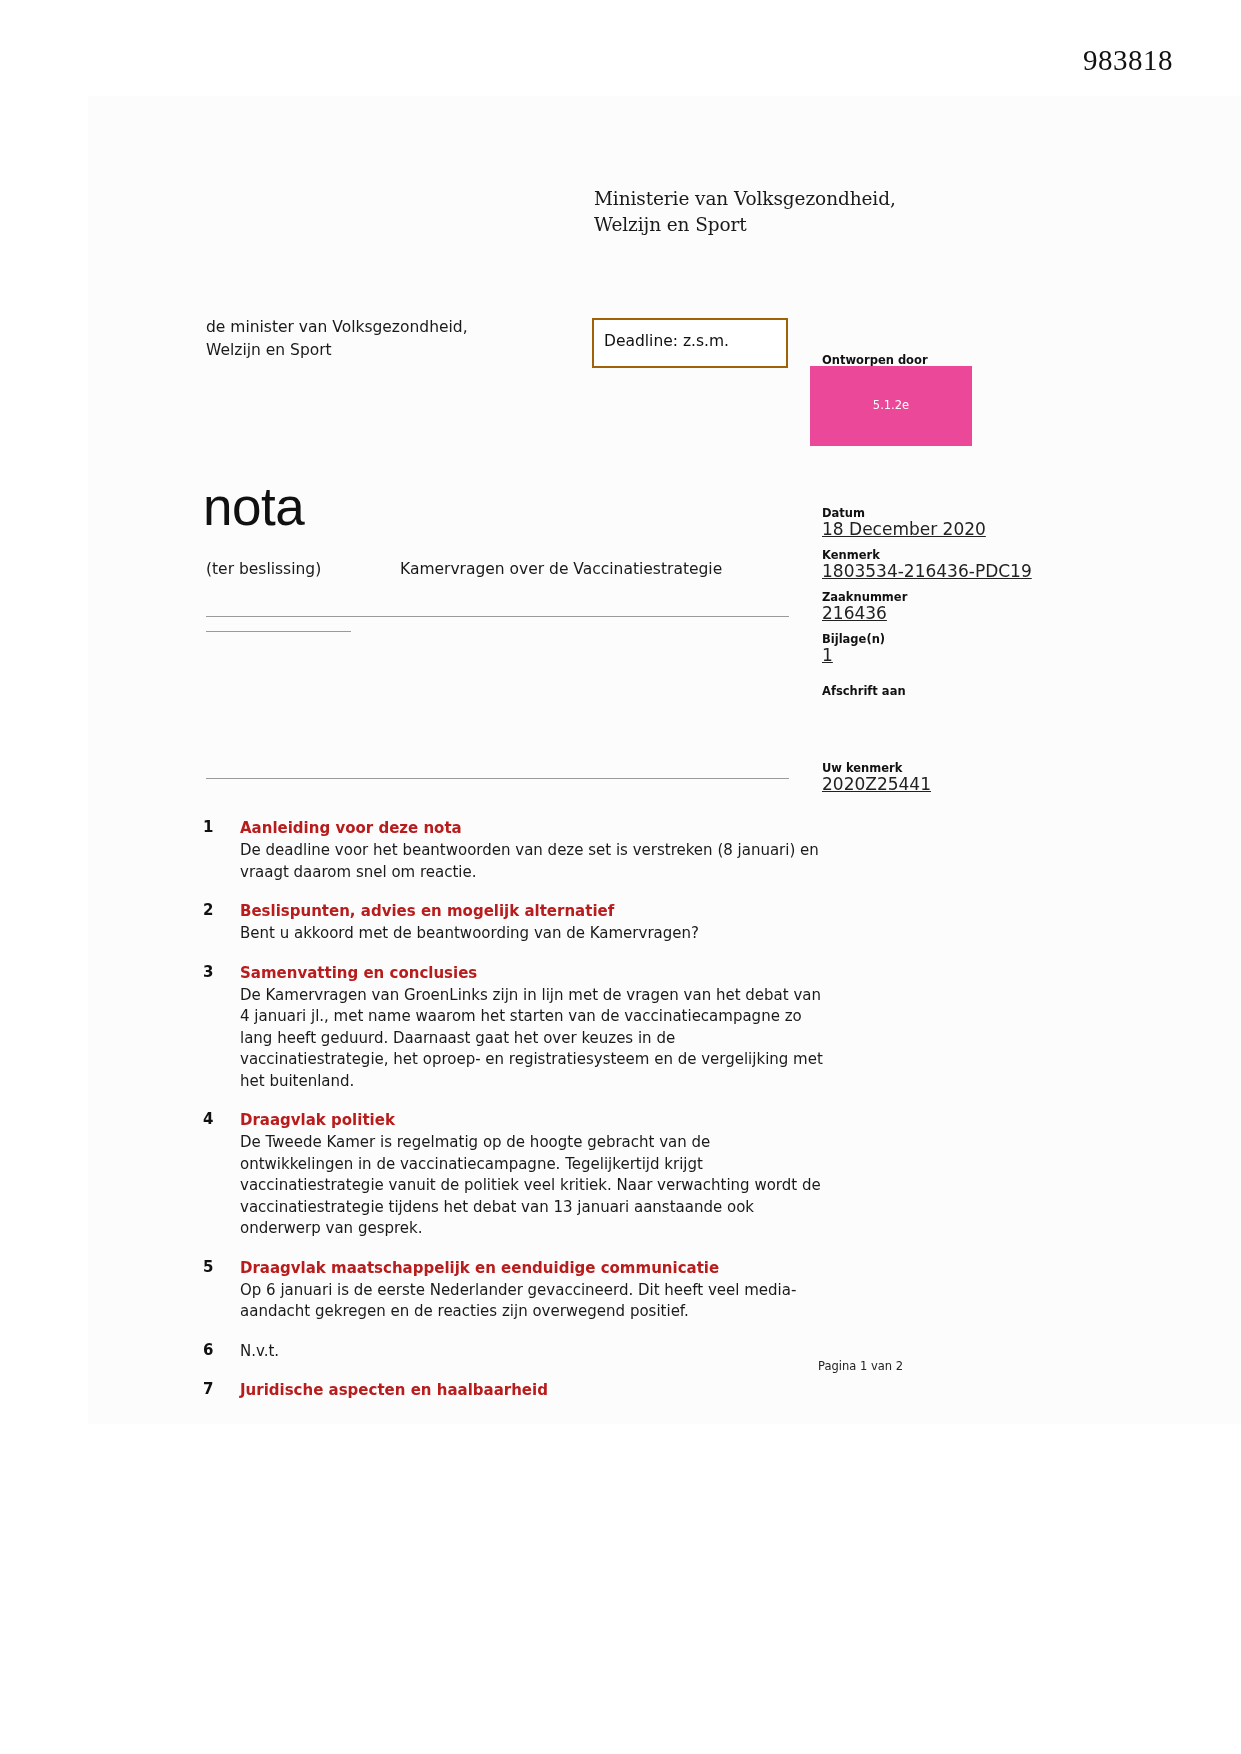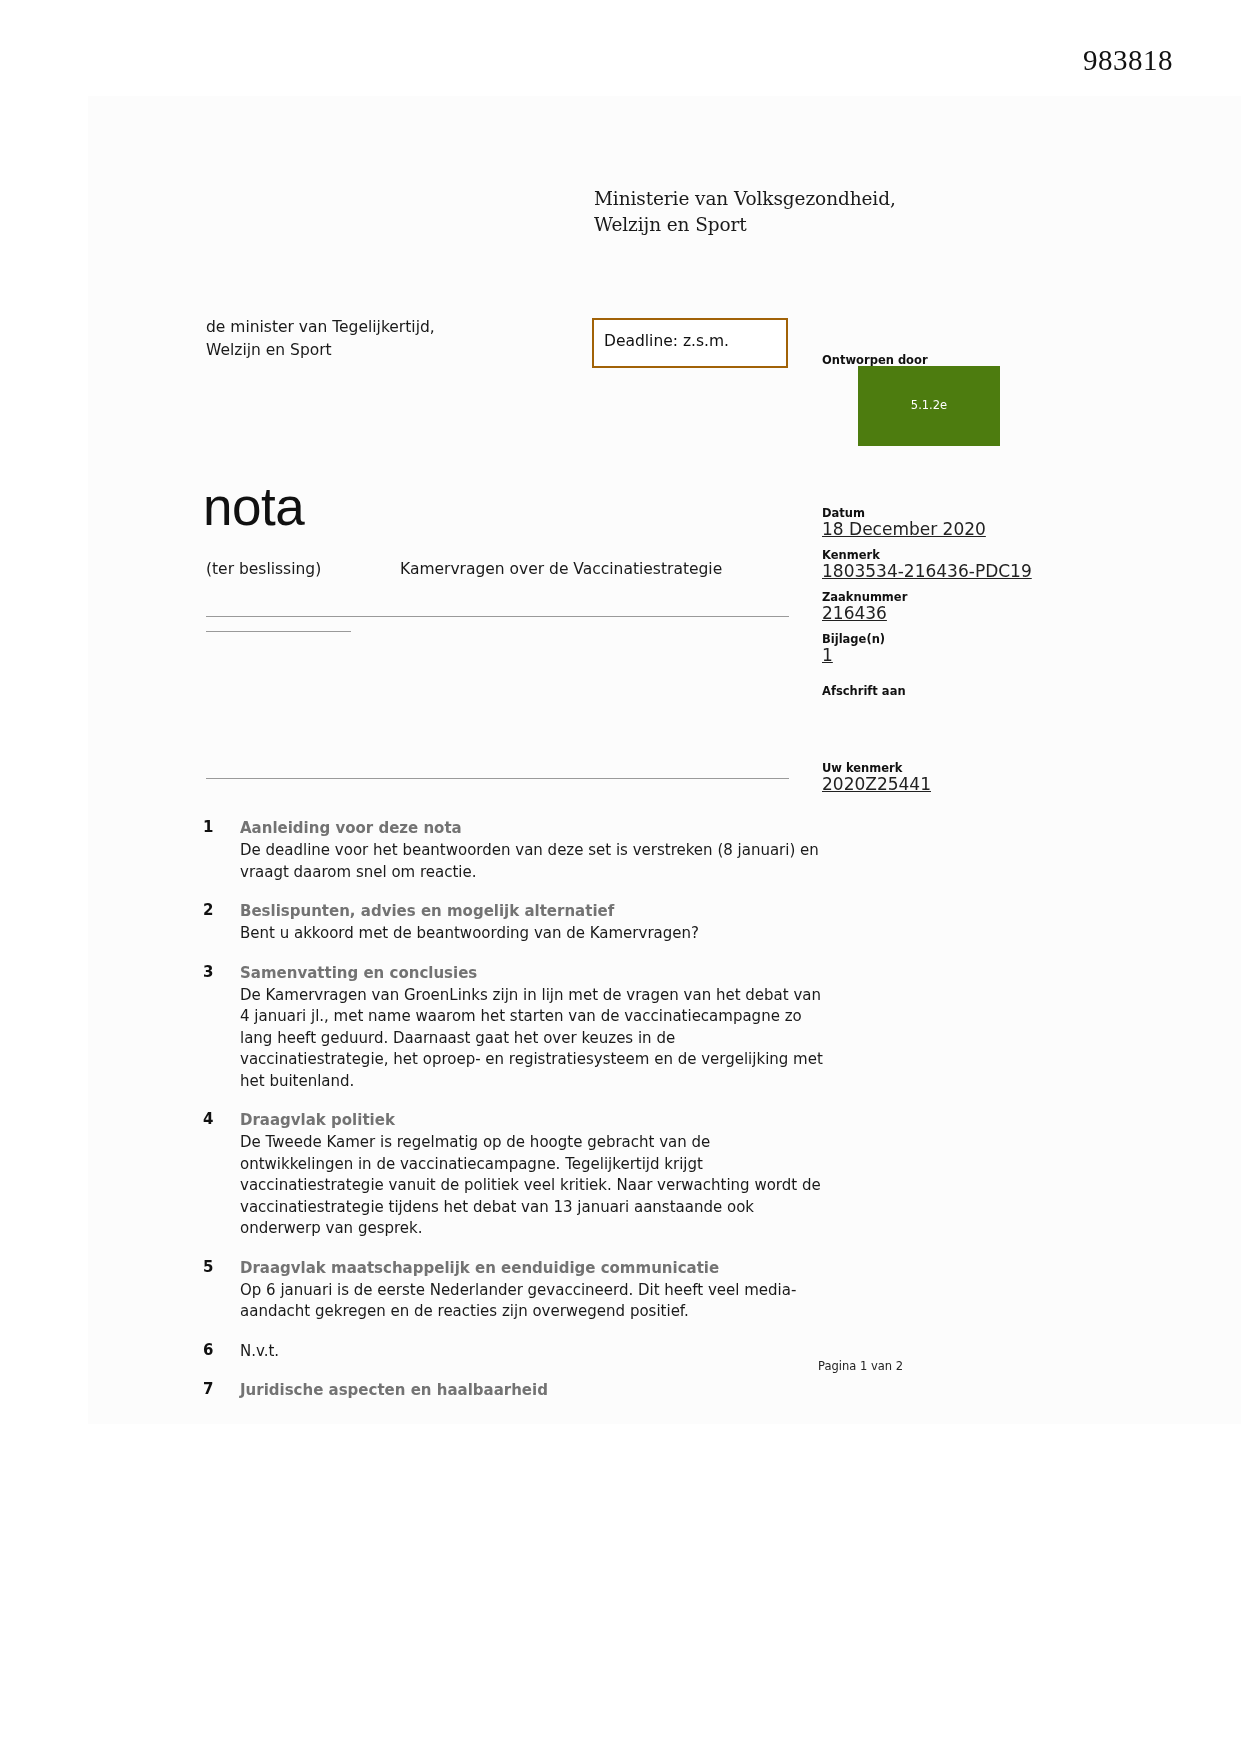--- a/index.html
+++ b/index.html
@@ -96,25 +96,25 @@
   .meta-value {
     font-size: 17px;
     color: #222222;
     line-height: 16px;
     white-space: nowrap;
     text-decoration: underline;
   }
   .meta-group { margin-bottom: 10px; }
   .redaction {
     position: absolute;
-    left: 858px;
+    left: 810px;
     top: 366px;
-    width: 142px;
+    width: 162px;
     height: 80px;
-    background: #4d7c0f;
+    background: #ec4899;
     z-index: 4;
   }
   .redaction span {
     position: absolute;
     left: 0;
     right: 0;
     top: 32px;
     text-align: center;
     font-size: 11.5px;
     color: #ffffff;
@@ -192,21 +192,21 @@
     position: absolute;
     left: 0;
     top: 0;
     font-size: 15px;
     font-weight: bold;
     color: #111111;
   }
   .section-head {
     font-size: 15px;
     font-weight: bold;
-    color: #737373;
+    color: #b91c1c;
     line-height: 21px;
   }
   .section-body {
     font-size: 15px;
     color: #1a1a1a;
     line-height: 21.5px;
     margin-top: 1px;
   }
   .footer {
     position: absolute;
@@ -225,21 +225,21 @@
   <div class="scan-tint"></div>
 
   <div class="doc-number">983818</div>
 
   <div class="ministry">
     <div>Ministerie van Volksgezondheid,</div>
     <div>Welzijn en Sport</div>
   </div>
 
   <div class="addressee">
-    <div>de minister van Tegelijkertijd,</div>
+    <div>de minister van Volksgezondheid,</div>
     <div>Welzijn en Sport</div>
   </div>
 
   <div class="deadline-box">
     <span>Deadline: z.s.m.</span>
   </div>
 
   <div class="meta">
     <div class="meta-group">
       <div class="meta-label">Ontworpen door</div>

